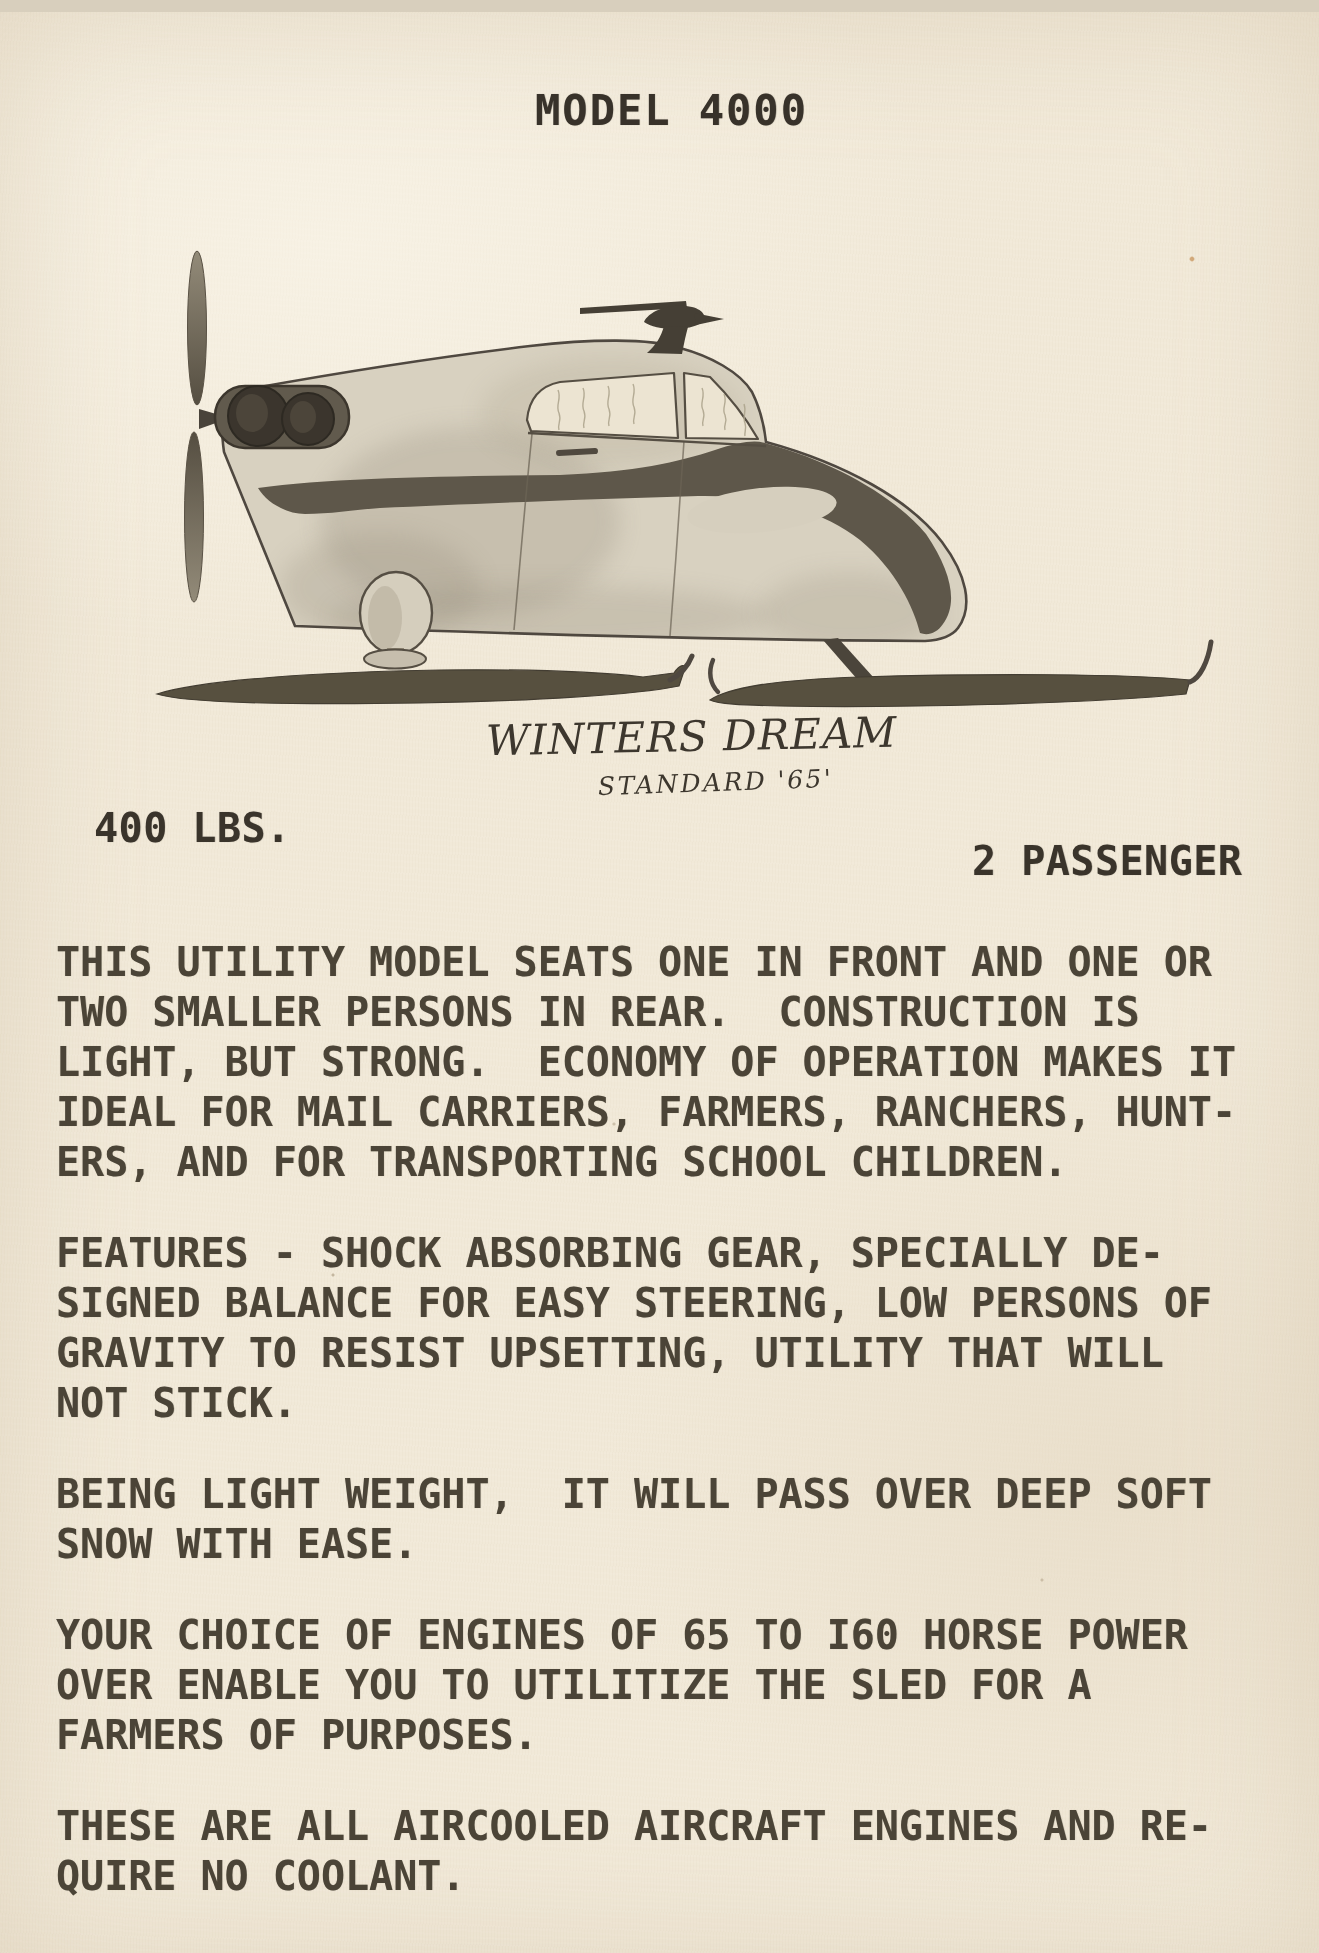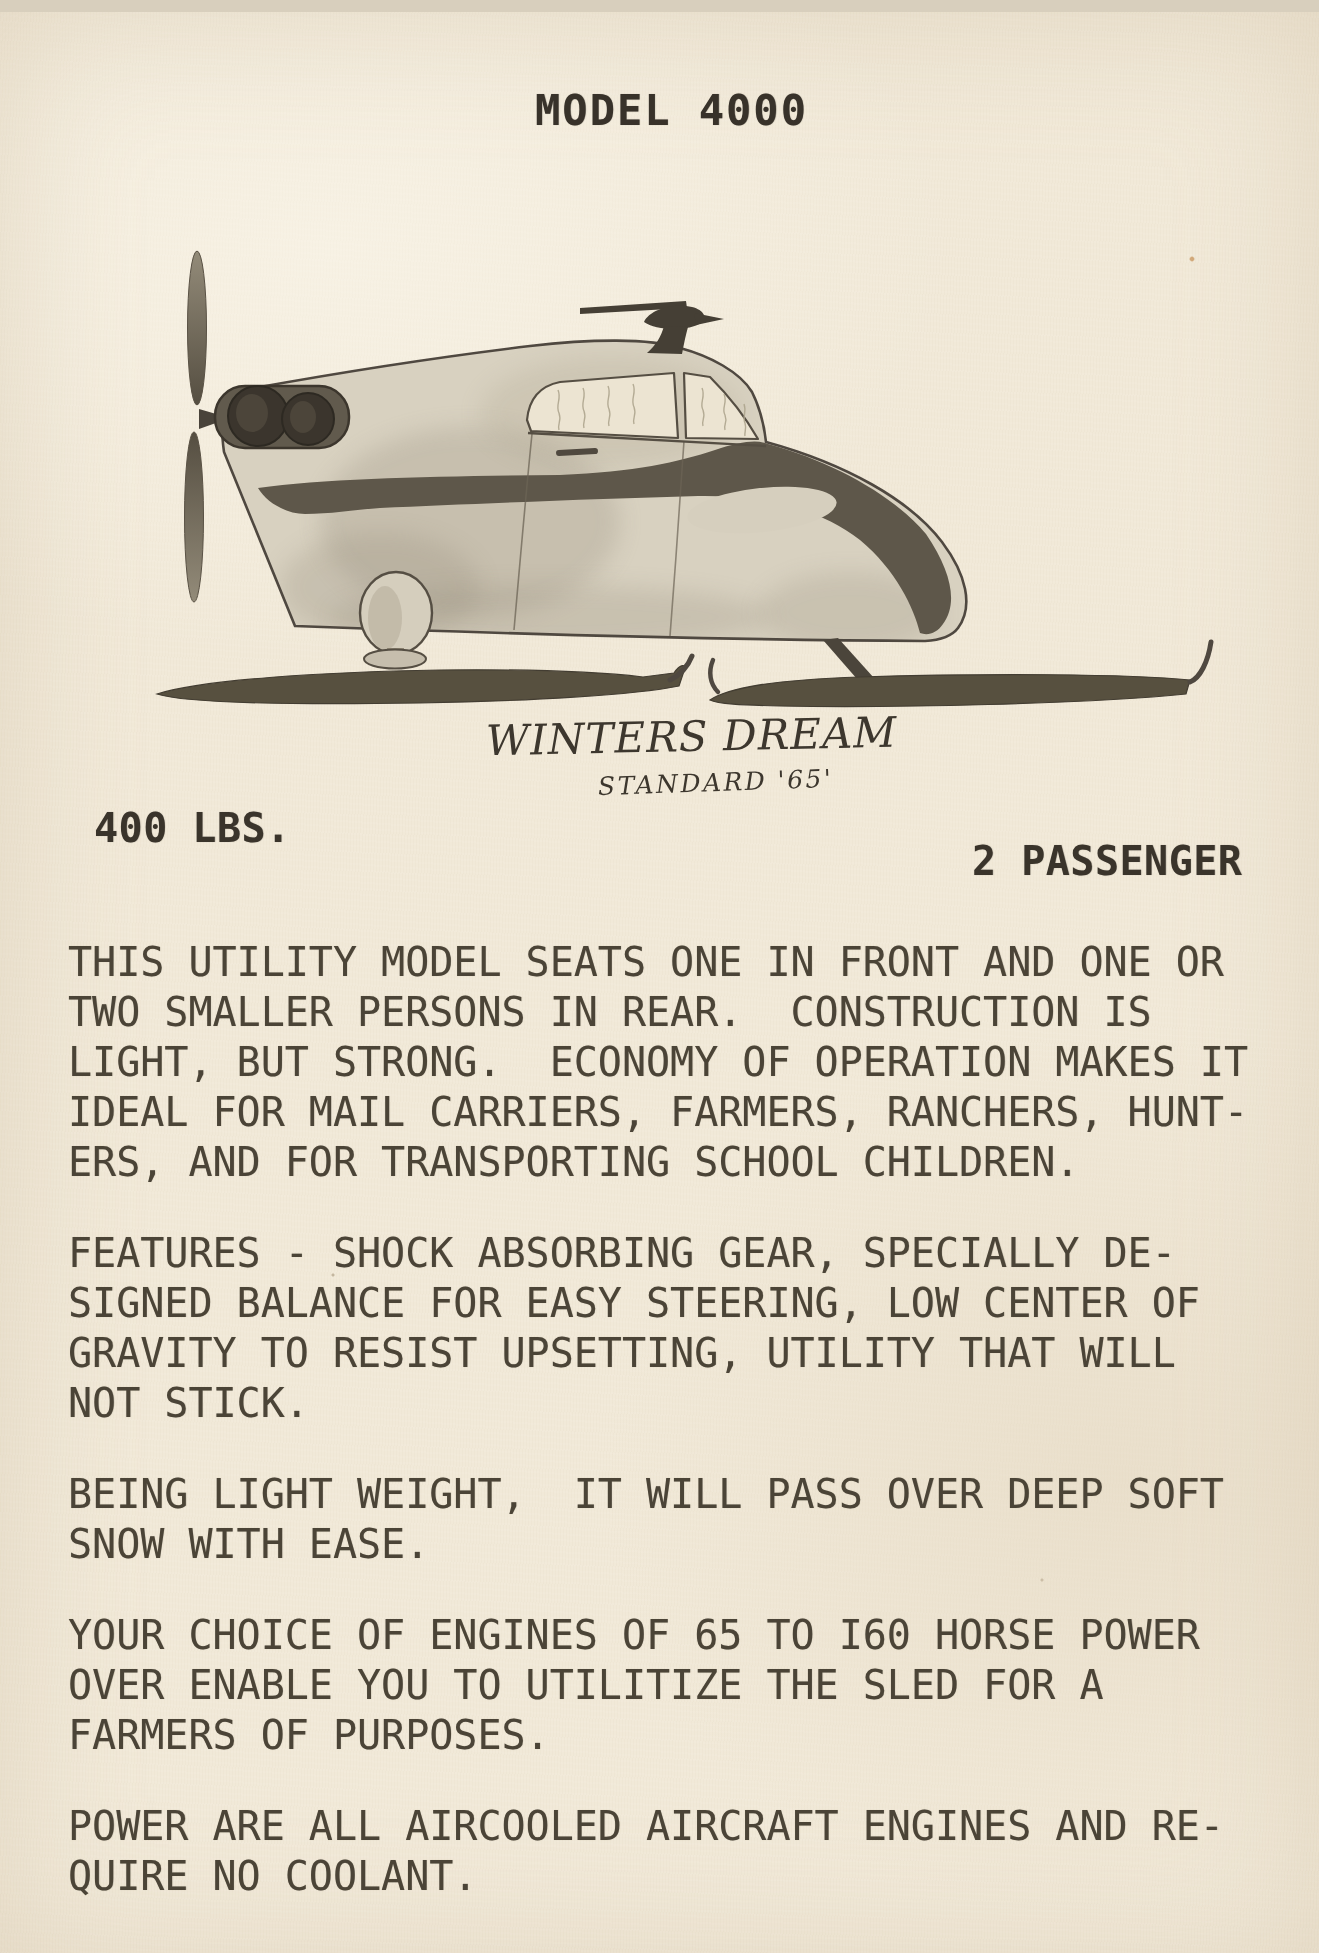--- a/index.html
+++ b/index.html
@@ -63,21 +63,21 @@
     color: #3a342b;
     letter-spacing: 0.5px;
     text-shadow: 0.4px 0.4px 0.9px rgba(56,50,42,.4);
     white-space: pre;
     line-height: 1;
   }
   .spec-weight-value  { left: 94px;  top: 796px; }
   .spec-weight-label  { left: 94px;  top: 817px; }
   .spec-passengers    { left: 972px; top: 829px; }
   .copy {
-    position: absolute; left: 68px; top: 925px; width: 1210px;
+    position: absolute; left: 56px; top: 925px; width: 1210px; font-weight: bold;
   }
   .para { margin: 0 0 41px 0; }
   .para:last-child { margin-bottom: 0; }
   .tline {
     white-space: pre;
     height: 50px;
     line-height: 50px;
     font-size: 40px;
     letter-spacing: 0px;
     color: #4b4437;
@@ -196,32 +196,32 @@
   <div class="copy">
     <div class="para">
       <div class="tline">THIS UTILITY MODEL SEATS ONE IN FRONT AND ONE OR</div>
       <div class="tline">TWO SMALLER PERSONS IN REAR.  CONSTRUCTION IS</div>
       <div class="tline">LIGHT, BUT STRONG.  ECONOMY OF OPERATION MAKES IT</div>
       <div class="tline">IDEAL FOR MAIL CARRIERS, FARMERS, RANCHERS, HUNT-</div>
       <div class="tline">ERS, AND FOR TRANSPORTING SCHOOL CHILDREN.</div>
     </div>
     <div class="para">
       <div class="tline">FEATURES - SHOCK ABSORBING GEAR, SPECIALLY DE-</div>
-      <div class="tline">SIGNED BALANCE FOR EASY STEERING, LOW CENTER OF</div>
+      <div class="tline">SIGNED BALANCE FOR EASY STEERING, LOW PERSONS OF</div>
       <div class="tline">GRAVITY TO RESIST UPSETTING, UTILITY THAT WILL</div>
       <div class="tline">NOT STICK.</div>
     </div>
     <div class="para">
       <div class="tline">BEING LIGHT WEIGHT,  IT WILL PASS OVER DEEP SOFT</div>
       <div class="tline">SNOW WITH EASE.</div>
     </div>
     <div class="para">
       <div class="tline">YOUR CHOICE OF ENGINES OF 65 TO I60 HORSE POWER</div>
       <div class="tline">OVER ENABLE YOU TO UTILITIZE THE SLED FOR A</div>
       <div class="tline">FARMERS OF PURPOSES.</div>
     </div>
     <div class="para">
-      <div class="tline">POWER ARE ALL AIRCOOLED AIRCRAFT ENGINES AND RE-</div>
+      <div class="tline">THESE ARE ALL AIRCOOLED AIRCRAFT ENGINES AND RE-</div>
       <div class="tline">QUIRE NO COOLANT.</div>
     </div>
   </div>
 
 </div>
 
 </body></html>

